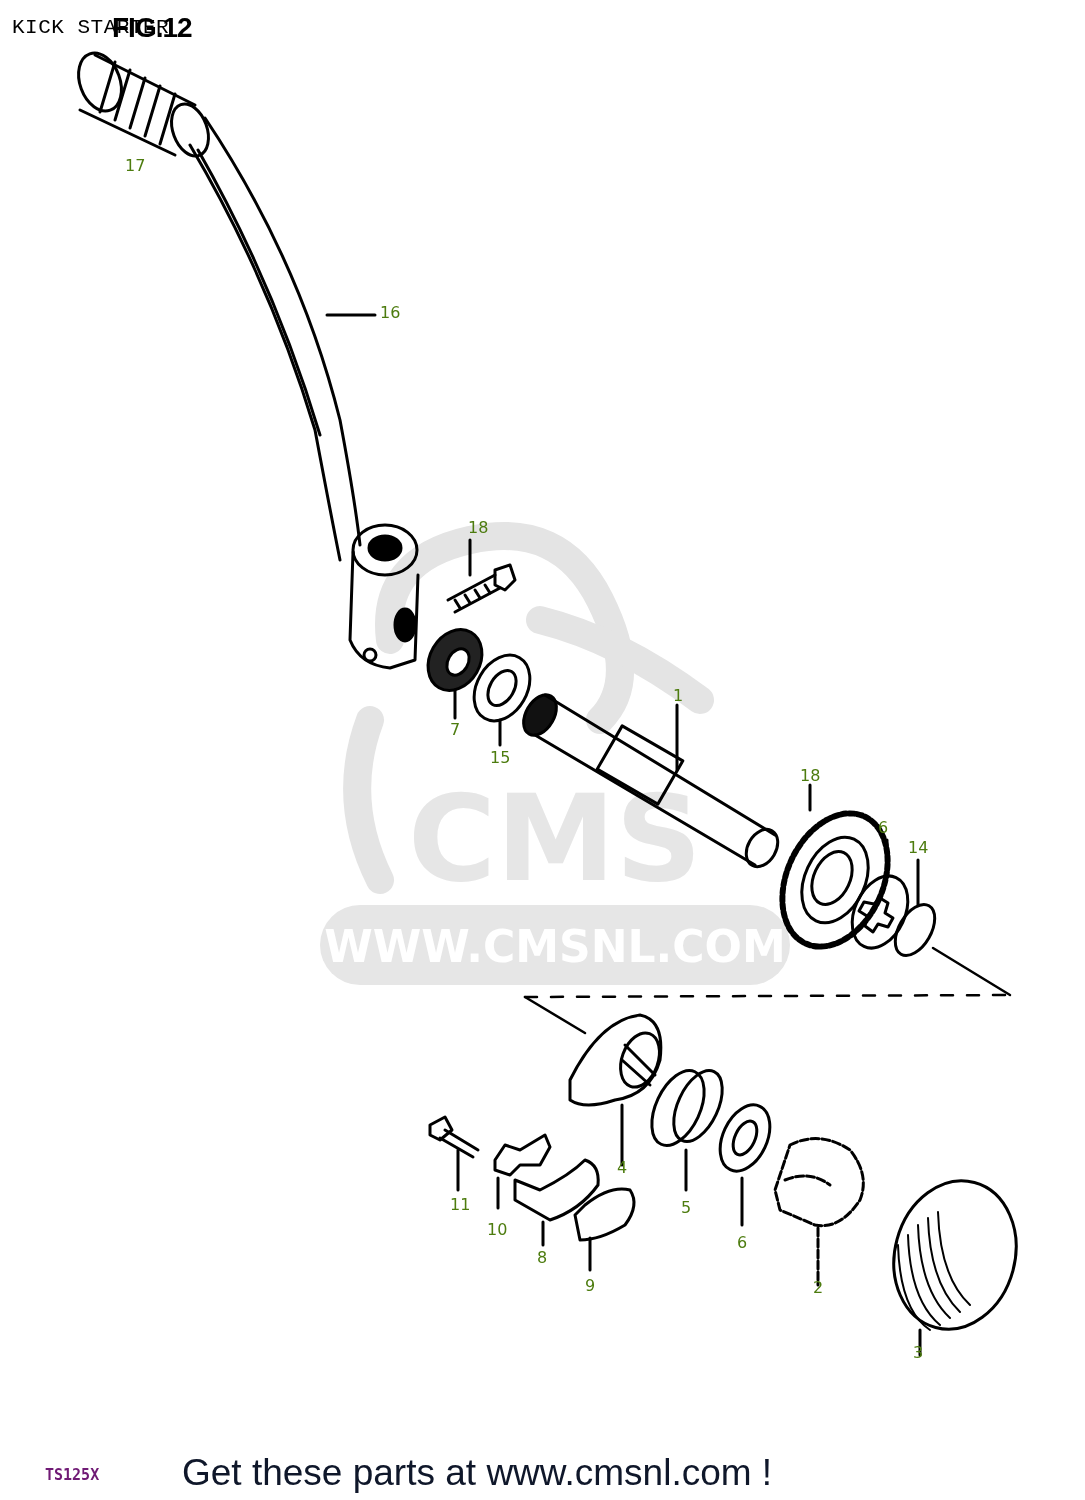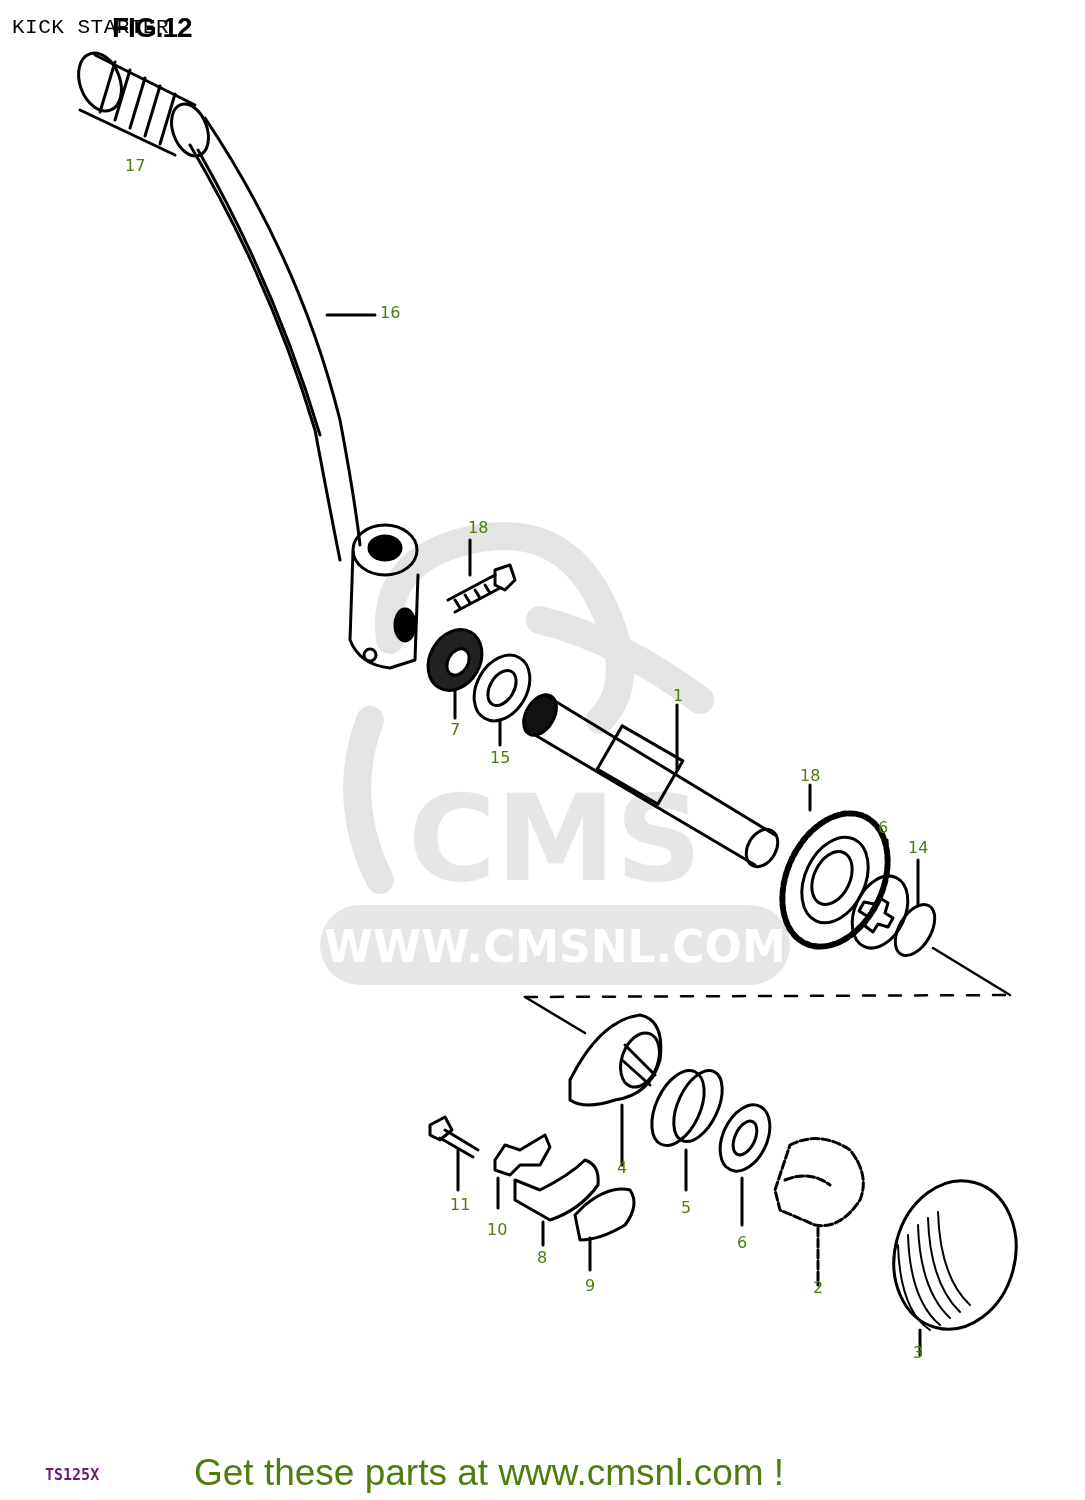--- a/index.html
+++ b/index.html
@@ -2,21 +2,21 @@
 <html><head>
 <meta charset="utf-8">
 <style>
   html, body { margin:0; padding:0; background:#ffffff; }
   body { width:1085px; height:1500px; position:relative; overflow:hidden; font-family:"Liberation Sans", sans-serif; }
   .page-title { position:absolute; left:12px; top:16px; font-size:21px; color:#000000; letter-spacing:0.5px; font-family:Liberation Mono, monospace; z-index:3; }
   .fig-title { position:absolute; left:112px; top:12px; font-size:28px; font-weight:bold; color:#000; font-family:Liberation Sans, sans-serif; letter-spacing:-1px; z-index:2; }
   svg.diagram { position:absolute; left:0; top:0; width:1085px; height:1500px; z-index:1; }
   .callout { position:absolute; font-family:"DejaVu Sans", sans-serif; font-size:16px; color:#4d7c0f; z-index:4; line-height:1; }
   .model-code { position:absolute; left:45px; top:1466px; font-size:15px; color:#701a75; font-family:"DejaVu Sans Mono", monospace; font-weight:bold; z-index:4; }
-  .cta { position:absolute; left:194px; top:1452px; font-size:37px; color:#4d7c0f; font-family:"Liberation Sans", sans-serif; z-index:4; }
+  .cta { position:absolute; left:182px; top:1452px; font-size:37px; color:#0f172a; font-family:"Liberation Sans", sans-serif; z-index:4; }
   .wm-text { font-family:"DejaVu Sans", sans-serif; font-weight:bold; }
 </style>
 </head>
 <body>
 
 <div class="page-title">KICK STARTER</div>
 <div class="fig-title">FIG.12</div>
 
 <svg class="diagram" viewBox="0 0 1085 1500" xmlns="http://www.w3.org/2000/svg">
 

